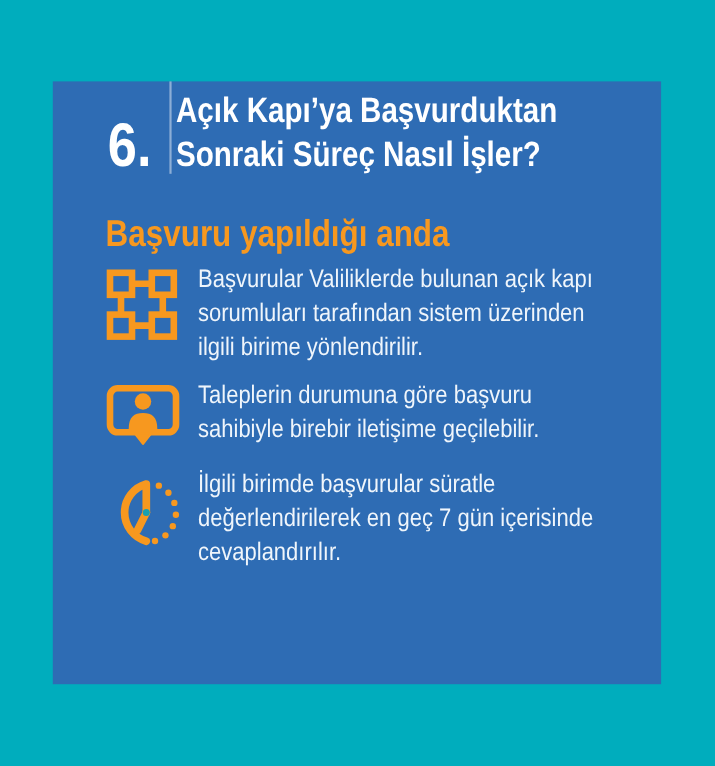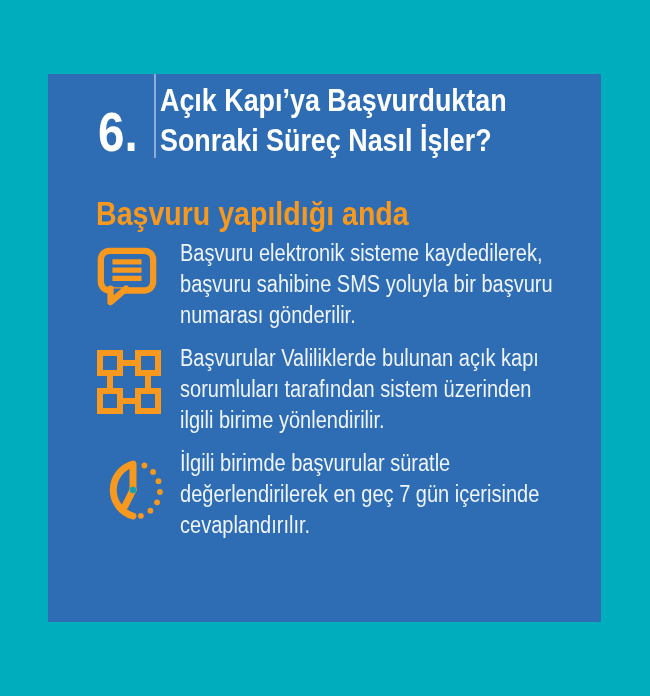--- a/index.html
+++ b/index.html
@@ -93,54 +93,54 @@
     <div class="vdivider"></div>
     <div class="card-title">
       <div>Açık Kapı’ya Başvurduktan</div>
       <div>Sonraki Süreç Nasıl İşler?</div>
     </div>
 
     <div class="section-heading">Başvuru yapıldığı anda</div>
 
     <div class="steps">
 
-      <div class="step">
-        <div class="icon-box">
-          <svg width="62" height="62" viewBox="0 0 64 64" aria-hidden="true">
-            <rect x="5" y="7" width="54" height="41" rx="9" fill="none" stroke="#F7981F" stroke-width="6.5"></rect>
-            <path d="M15 46 V60 L31 46" fill="#2E6CB4" stroke="#F7981F" stroke-width="6.5" stroke-linejoin="round" stroke-linecap="round"></path>
-            <path d="M17 18.5 H47 M17 27 H47 M17 35.5 H47" fill="none" stroke="#F7981F" stroke-width="5.5"></path>
-          </svg>
-        </div>
-        <div class="step-text">
-          <div class="tline">Başvuru elektronik sisteme kaydedilerek,</div>
-          <div class="tline">başvuru sahibine SMS yoluyla bir başvuru</div>
-          <div class="tline">numarası gönderilir.</div>
-        </div>
-      </div>
 
       <div class="step">
         <div class="icon-box">
           <svg width="66" height="66" viewBox="0 0 66 66" aria-hidden="true">
             <g fill="none" stroke="#F7981F" stroke-width="6">
               <rect x="4" y="4" width="20" height="20"></rect>
               <rect x="42" y="4" width="20" height="20"></rect>
               <rect x="4" y="42" width="20" height="20"></rect>
               <rect x="42" y="42" width="20" height="20"></rect>
               <path d="M24 14 H42 M24 52 H42 M14 24 V42 M52 24 V42"></path>
             </g>
           </svg>
         </div>
         <div class="step-text">
           <div class="tline">Başvurular Valiliklerde bulunan açık kapı</div>
           <div class="tline">sorumluları tarafından sistem üzerinden</div>
           <div class="tline">ilgili birime yönlendirilir.</div>
         </div>
       </div>
 
+      <div class="step">
+        <div class="icon-box">
+          <svg width="68" height="58" viewBox="0 0 68 58" aria-hidden="true">
+            <rect x="4" y="4" width="60" height="40" rx="7" fill="none" stroke="#F7981F" stroke-width="6"></rect>
+            <circle cx="34" cy="16" r="7.5" fill="#F7981F"></circle>
+            <path d="M21 41 C21 30 26 26.5 34 26.5 C42 26.5 47 30 47 41 Z" fill="#F7981F"></path>
+            <path d="M26.5 45 L34 54.5 L41.5 45 Z" fill="#F7981F" stroke="#F7981F" stroke-width="2" stroke-linejoin="round"></path>
+          </svg>
+        </div>
+        <div class="step-text">
+          <div class="tline">Taleplerin durumuna göre başvuru</div>
+          <div class="tline">sahibiyle birebir iletişime geçilebilir.</div>
+        </div>
+      </div>
 
       <div class="step">
         <div class="icon-box">
           <svg width="72" height="72" viewBox="0 0 72 72" aria-hidden="true">
             <path d="M37 36 L37 10 A27 27 0 0 0 37 62" fill="none" stroke="#F7981F" stroke-width="7" stroke-linecap="round" stroke-linejoin="round"></path>
             <path d="M37 36 L29 52" fill="none" stroke="#F7981F" stroke-width="7" stroke-linecap="round"></path>
             <g fill="#F7981F">
               <circle cx="48.4" cy="11.5" r="2.9"></circle>
               <circle cx="57.1" cy="17.9" r="2.9"></circle>
               <circle cx="62.5" cy="27.2" r="2.9"></circle>

